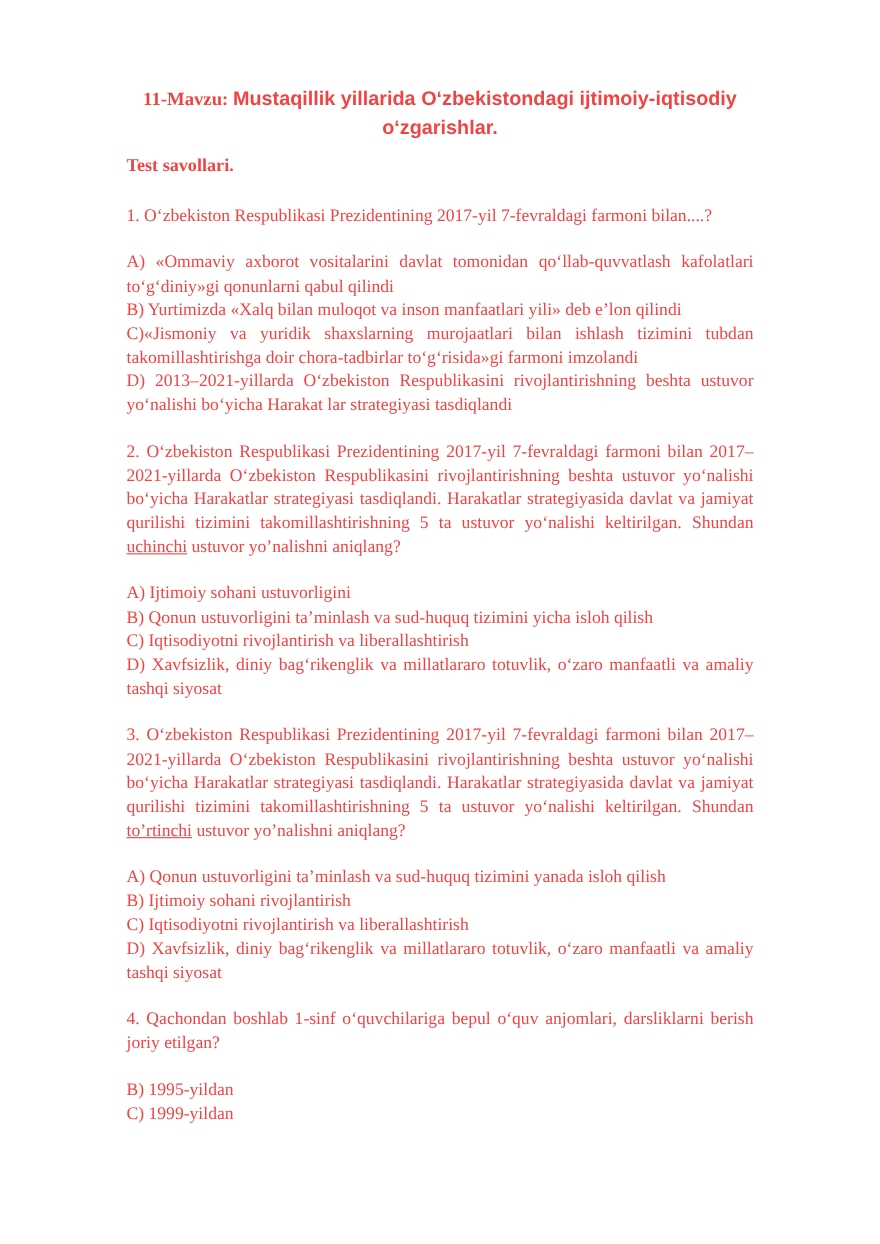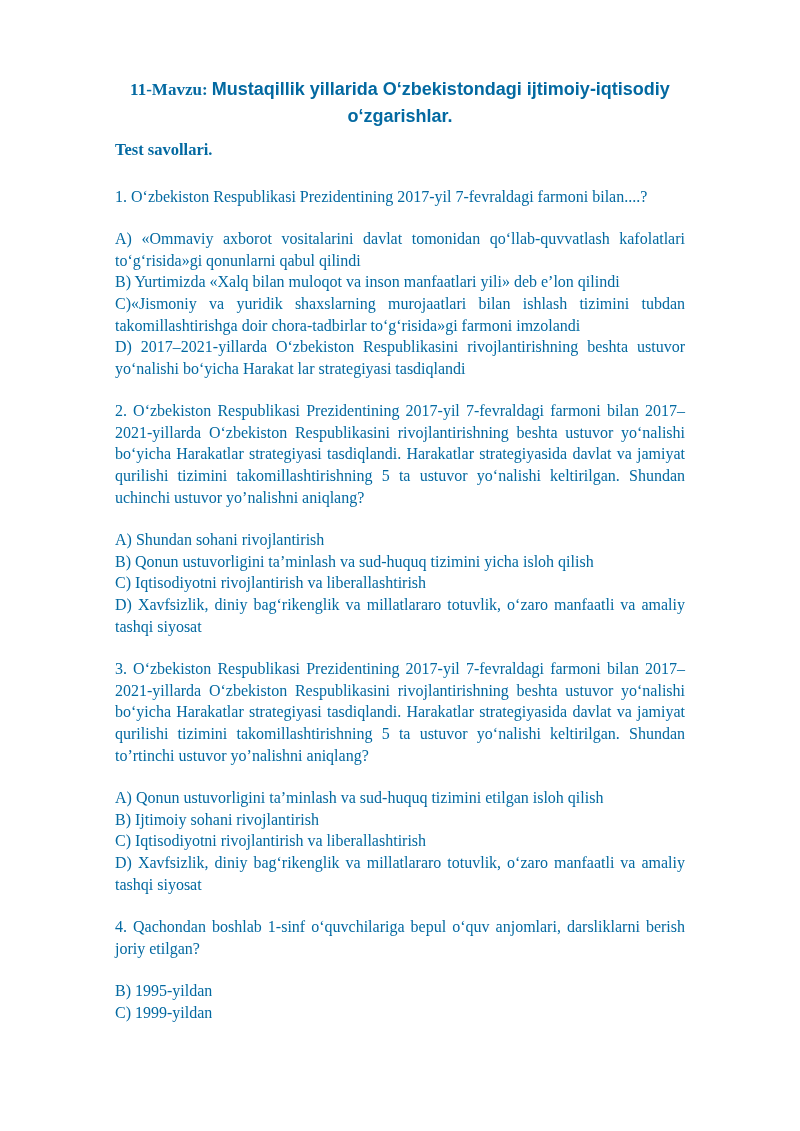--- a/index.html
+++ b/index.html
@@ -6,21 +6,21 @@
     margin: 0;
     padding: 0;
     background: #ffffff;
   }
   .page {
     width: 800px;
     height: 1131px;
     box-sizing: border-box;
     padding: 76px 115px 40px 115px;
     background: #ffffff;
-    color: #0369a1;
+    color: #ef4444;
     font-family: "Liberation Serif", serif;
     font-size: 16px;
     line-height: 1.35;
     overflow: hidden;
   }
   .title {
     text-align: center;
     margin: 0 0 10px 0;
     font-weight: bold;
     font-size: 17px;
@@ -47,53 +47,54 @@
     margin: 21px 0 21px 0;
   }
   .options {
     margin: 0 0 21px 0;
   }
   .option {
     text-align: justify;
     margin: 0;
   }
   .underline {
+    text-decoration: underline;
   }
 </style>
 </head>
 <body>
 
 <div class="page">
 
   <h1 class="title">
     <span class="title-prefix">11-Mavzu:</span>
     <span class="title-main">Mustaqillik yillarida O‘zbekistondagi ijtimoiy-iqtisodiy o‘zgarishlar.</span>
   </h1>
 
   <h2 class="subtitle">Test savollari.</h2>
 
   <p class="question">1. O‘zbekiston Respublikasi Prezidentining 2017-yil 7-fevraldagi farmoni bilan....?</p>
   <div class="options">
-    <p class="option">A) «Ommaviy axborot vositalarini davlat tomonidan qo‘llab-quvvatlash kafolatlari to‘g‘risida»gi qonunlarni qabul qilindi</p>
+    <p class="option">A) «Ommaviy axborot vositalarini davlat tomonidan qo‘llab-quvvatlash kafolatlari to‘g‘diniy»gi qonunlarni qabul qilindi</p>
     <p class="option">B) Yurtimizda «Xalq bilan muloqot va inson manfaatlari yili» deb e’lon qilindi</p>
     <p class="option">C)«Jismoniy va yuridik shaxslarning murojaatlari bilan ishlash tizimini tubdan takomillashtirishga doir chora-tadbirlar to‘g‘risida»gi farmoni imzolandi</p>
-    <p class="option">D) 2017–2021-yillarda O‘zbekiston Respublikasini rivojlantirishning beshta ustuvor yo‘nalishi bo‘yicha Harakat lar strategiyasi tasdiqlandi</p>
+    <p class="option">D) 2013–2021-yillarda O‘zbekiston Respublikasini rivojlantirishning beshta ustuvor yo‘nalishi bo‘yicha Harakat lar strategiyasi tasdiqlandi</p>
   </div>
 
   <p class="question"><span>2. O‘zbekiston Respublikasi Prezidentining 2017-yil 7-fevraldagi farmoni bilan 2017–2021-yillarda O‘zbekiston Respublikasini rivojlantirishning beshta ustuvor yo‘nalishi bo‘yicha Harakatlar strategiyasi tasdiqlandi. Harakatlar strategiyasida davlat va jamiyat qurilishi tizimini takomillashtirishning 5 ta ustuvor yo‘nalishi keltirilgan. Shundan </span><span class="underline">uchinchi</span><span> ustuvor yo’nalishni aniqlang?</span></p>
   <div class="options">
-    <p class="option">A) Shundan sohani rivojlantirish</p>
+    <p class="option">A) Ijtimoiy sohani ustuvorligini</p>
     <p class="option">B) Qonun ustuvorligini ta’minlash va sud-huquq tizimini yicha isloh qilish</p>
     <p class="option">C) Iqtisodiyotni rivojlantirish va liberallashtirish</p>
     <p class="option">D) Xavfsizlik, diniy bag‘rikenglik va millatlararo totuvlik, o‘zaro manfaatli va amaliy tashqi siyosat</p>
   </div>
 
   <p class="question"><span>3. O‘zbekiston Respublikasi Prezidentining 2017-yil 7-fevraldagi farmoni bilan 2017–2021-yillarda O‘zbekiston Respublikasini rivojlantirishning beshta ustuvor yo‘nalishi bo‘yicha Harakatlar strategiyasi tasdiqlandi. Harakatlar strategiyasida davlat va jamiyat qurilishi tizimini takomillashtirishning 5 ta ustuvor yo‘nalishi keltirilgan. Shundan </span><span class="underline">to’rtinchi</span><span> ustuvor yo’nalishni aniqlang?</span></p>
   <div class="options">
-    <p class="option">A) Qonun ustuvorligini ta’minlash va sud-huquq tizimini etilgan isloh qilish</p>
+    <p class="option">A) Qonun ustuvorligini ta’minlash va sud-huquq tizimini yanada isloh qilish</p>
     <p class="option">B) Ijtimoiy sohani rivojlantirish</p>
     <p class="option">C) Iqtisodiyotni rivojlantirish va liberallashtirish</p>
     <p class="option">D) Xavfsizlik, diniy bag‘rikenglik va millatlararo totuvlik, o‘zaro manfaatli va amaliy tashqi siyosat</p>
   </div>
 
   <p class="question">4. Qachondan boshlab 1-sinf o‘quvchilariga bepul o‘quv anjomlari, darsliklarni berish joriy etilgan?</p>
   <div class="options">
     <p class="option">B) 1995-yildan</p>
     <p class="option">C) 1999-yildan</p>
   </div>

